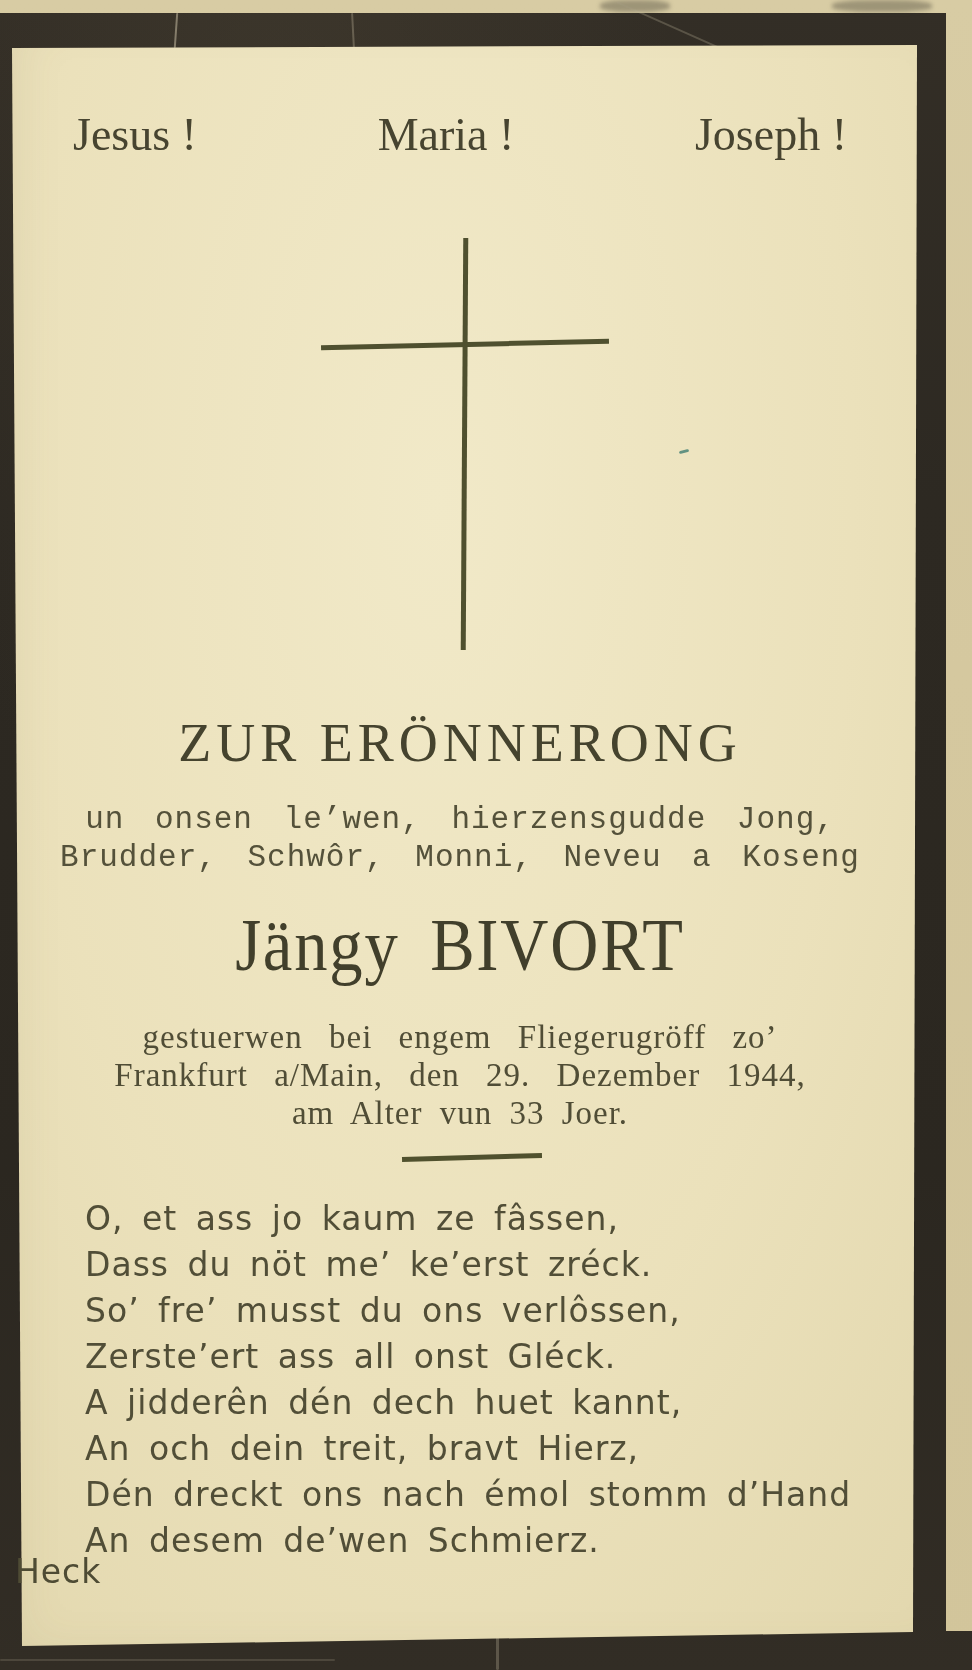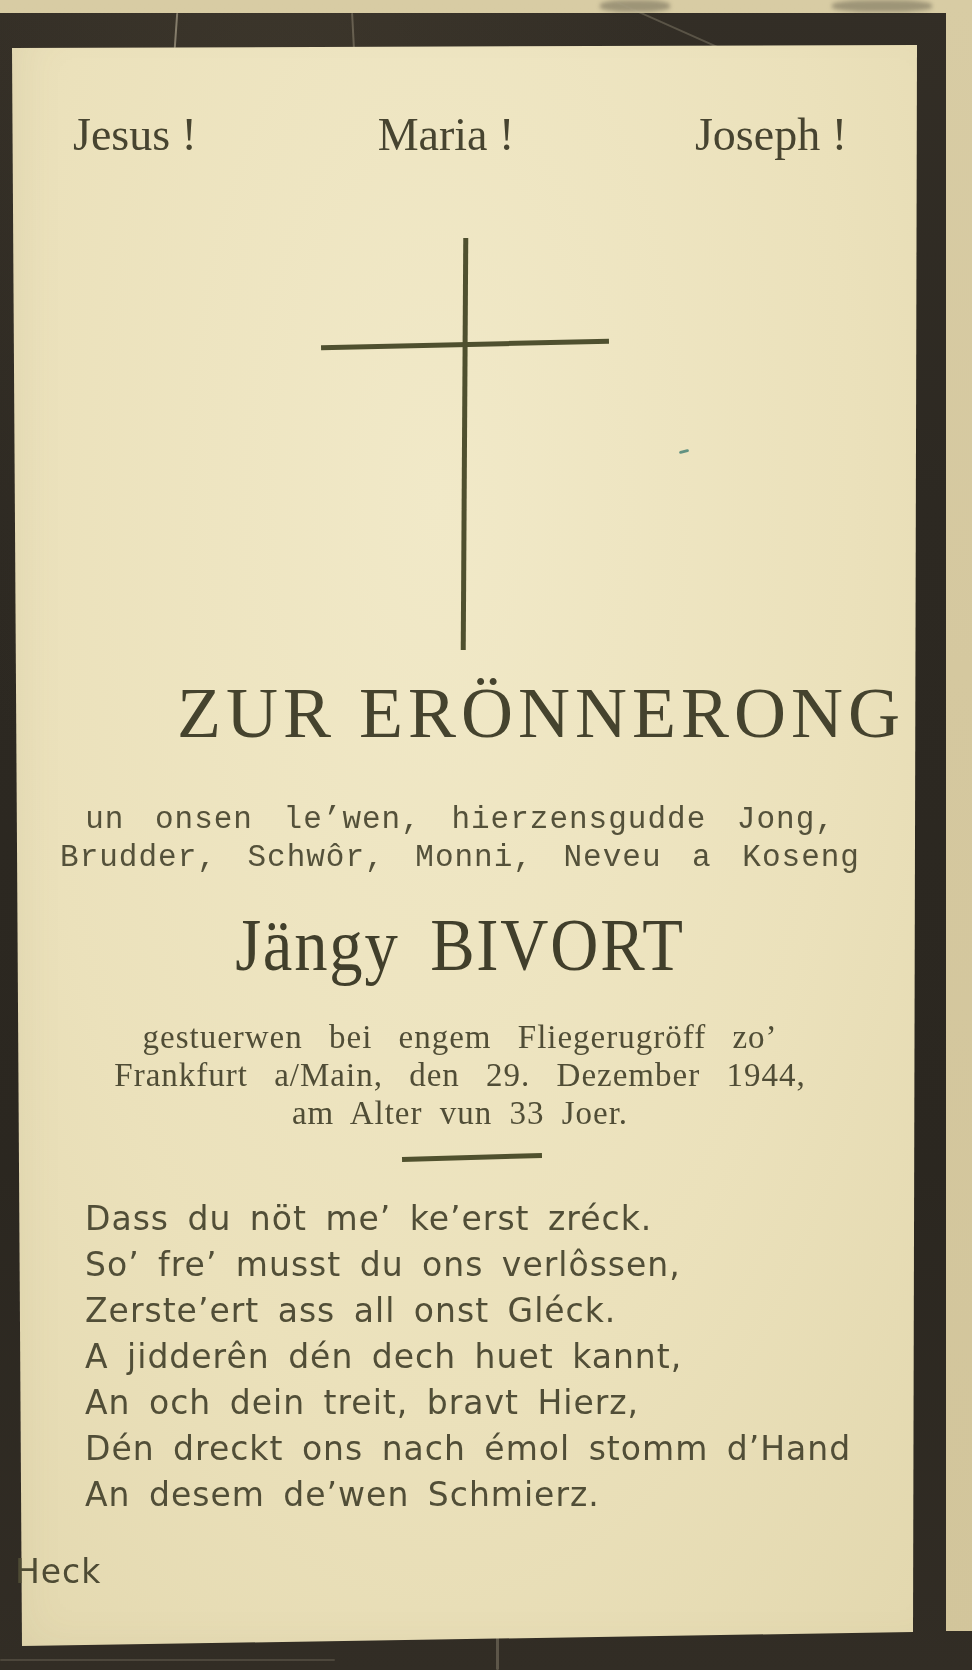--- a/index.html
+++ b/index.html
@@ -44,22 +44,22 @@
   }
   .cross-h{
     position:absolute;left:321px;top:342px;width:288px;height:5px;
     background:#4f502f;transform:rotate(-1.3deg);
   }
   .speck{
     position:absolute;left:679px;top:450px;width:10px;height:3px;
     background:#3f7d72;border-radius:2px;transform:rotate(-14deg);opacity:.8;
   }
   .heading{
-    position:absolute;top:672px;left:15px;width:890px;
-    text-align:right;font-size:72px;letter-spacing:5px;
+    position:absolute;top:712px;left:15px;width:890px;
+    text-align:center;font-size:54px;letter-spacing:5px;
     color:#45432e;
   }
   .dedication{
     position:absolute;top:801px;left:15px;width:890px;
     text-align:center;
     font-family:Liberation Mono, monospace;
     font-size:31px;line-height:38px;
     letter-spacing:1px;word-spacing:11px;color:#54513a;
   }
   .name-row{
@@ -142,20 +142,21 @@
 
       <div class="death-notice">
         <div class="wide">gestuerwen bei engem Fliegerugröff zo’</div>
         <div class="wide">Frankfurt a/Main, den 29. Dezember 1944,</div>
         <div class="narrow">am Alter vun 33 Joer.</div>
       </div>
 
       <div class="divider"></div>
 
       <div class="poem">
+        <div>O, et ass jo kaum ze fâssen,</div>
         <div>Dass du nöt me’ ke’erst zréck.</div>
         <div>So’ fre’ musst du ons verlôssen,</div>
         <div>Zerste’ert ass all onst Gléck.</div>
         <div>A jidderên dén dech huet kannt,</div>
         <div>An och dein treit, bravt Hierz,</div>
         <div>Dén dreckt ons nach émol stomm d’Hand</div>
         <div>An desem de’wen Schmierz.</div>
       </div>
 
       <div class="poem-author">Heck</div>

